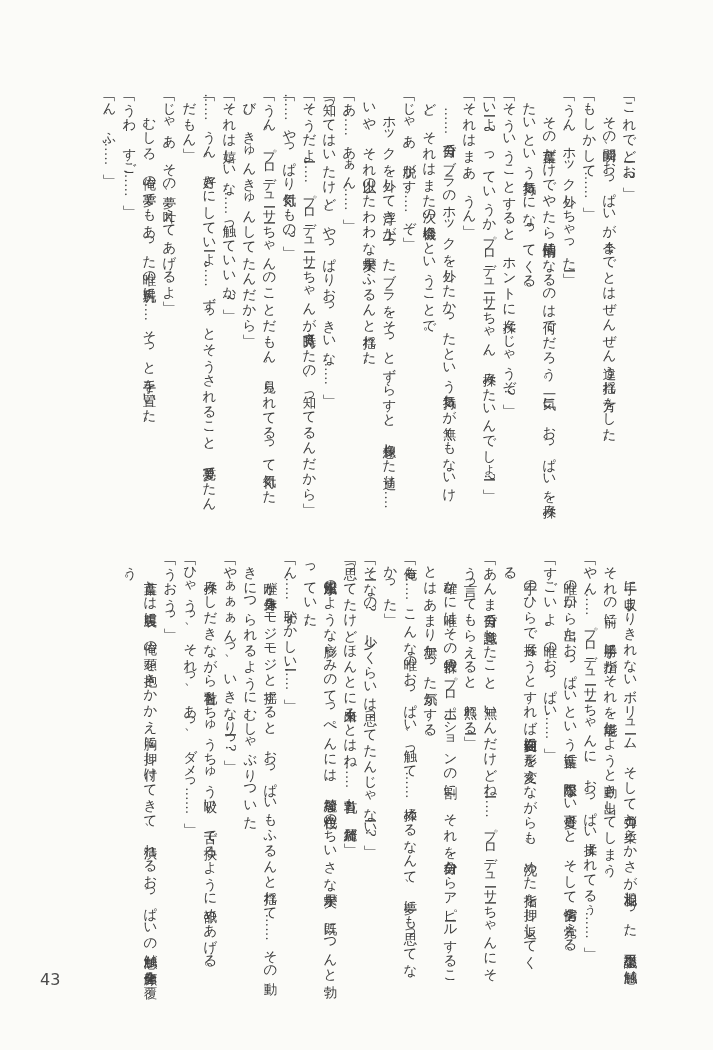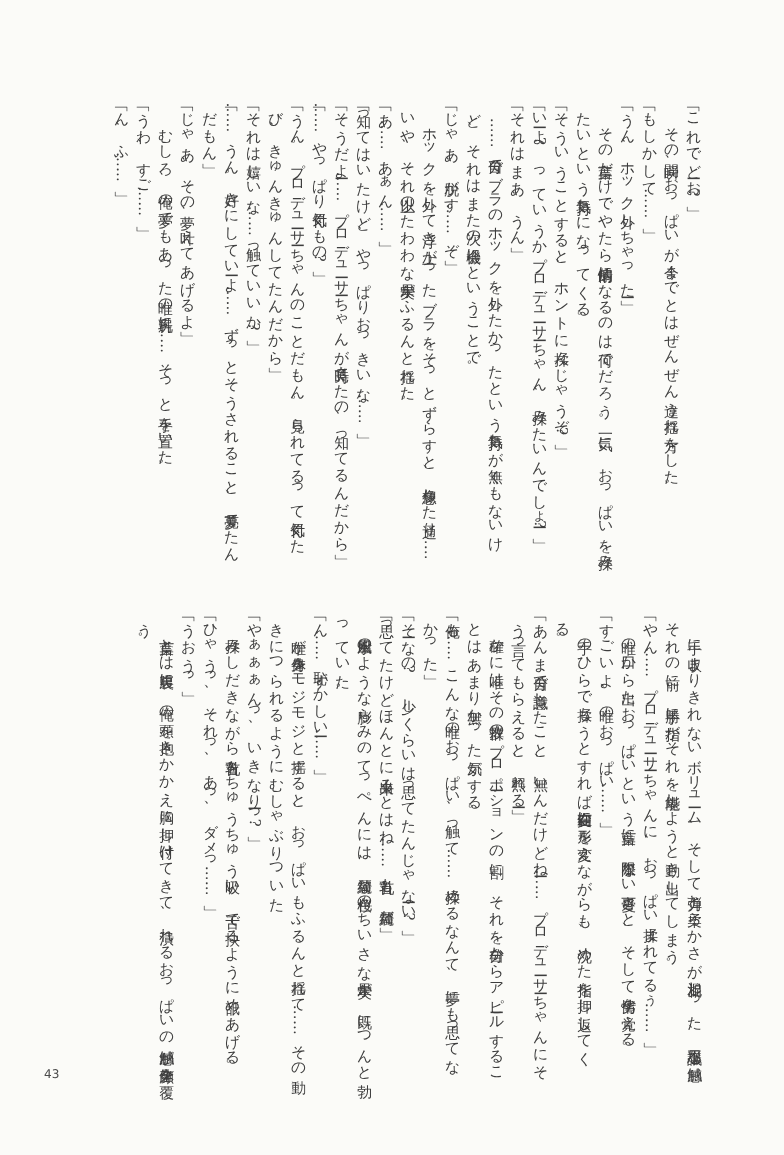--- a/index.html
+++ b/index.html
@@ -43,21 +43,21 @@
     padding: 0;
     text-indent: 0;
   }
   p.para.indent {
     text-indent: 1em;
   }
   .page-number {
     position: absolute;
     left: 40px;
     top: 970px;
-    font-size: 11px;
+    font-size: 16px;
     color: #4b4b4b;
     font-family: "DejaVu Sans", "Liberation Sans", sans-serif;
   }
 </style>
 </head>
 <body>
 
 <div class="page">
   <section class="text-block block-top">
       <p class="para">「これでどーお?」</p>

